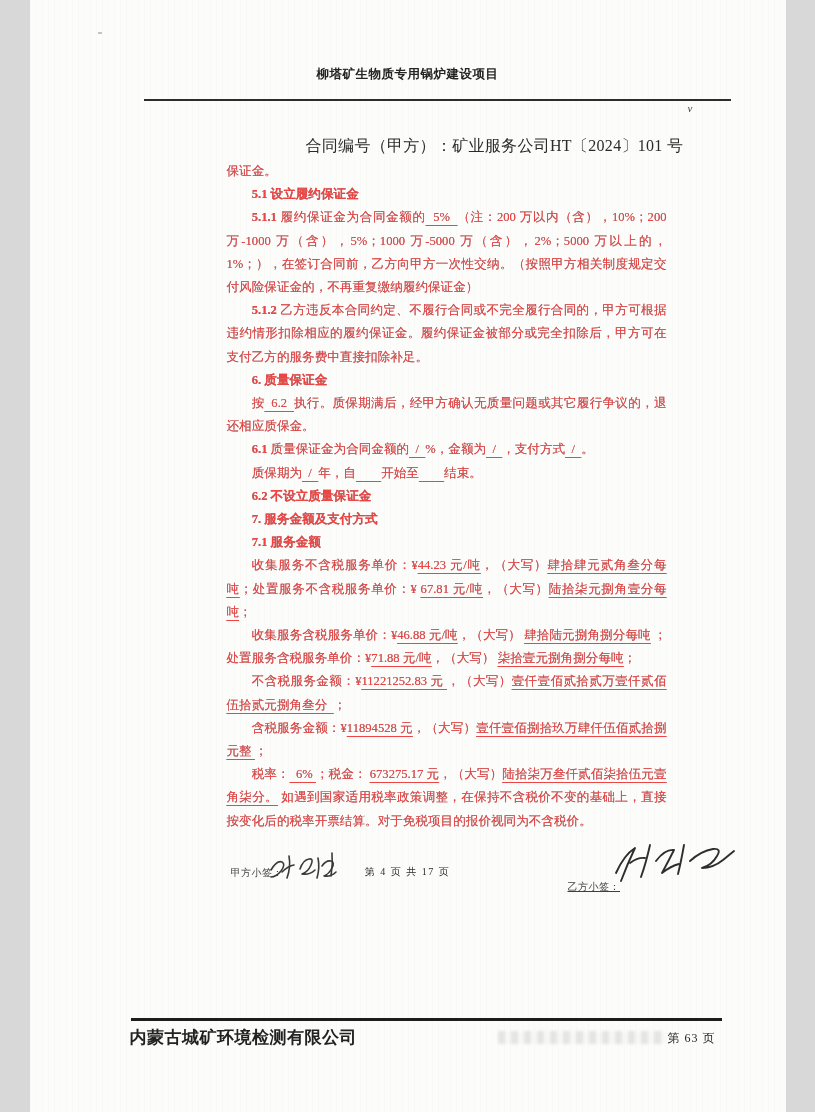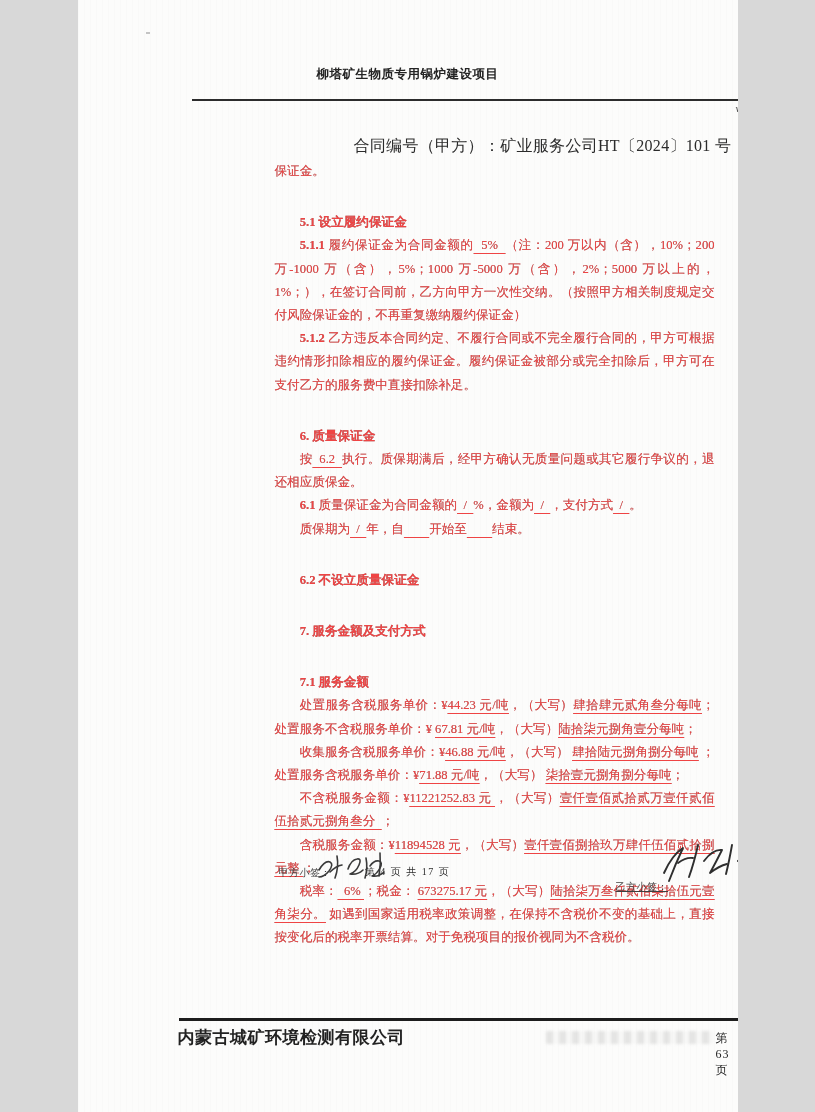--- a/index.html
+++ b/index.html
@@ -2,21 +2,21 @@
 <html><head>
 <meta charset="utf-8">
 <style>
   html,body { margin:0; padding:0; }
   body {
     background:#d8d8d8;
     font-family:"Liberation Serif","DejaVu Serif",serif;
   }
   .page {
     position:relative;
-    width:660px; height:1112px;
+    width:756px; height:1112px;
     margin:0 auto;
     background:#fcfcfb;
     color:#1f1f1f;
     overflow:hidden;
   }
   .page::before {
     content:"";
     position:absolute; inset:0;
     background:repeating-linear-gradient(90deg, rgba(0,0,0,0.010) 0 1px, transparent 1px 6px);
     pointer-events:none;
@@ -46,21 +46,21 @@
   }
   .doc-body p {
     margin:0;
     font-size:12.6px;
     line-height:23.2px;
     text-align:justify;
     text-indent:2em;
     color:#ef4444;
   }
   .doc-body p.noindent { text-indent:0; }
-  .doc-body p.bold { font-weight:700;margin-top:28px; }
+  .doc-body p.bold { font-weight:700; }
   .doc-body span.b { font-weight:700; }
   .doc-body span.u {
     text-decoration:underline;
     text-underline-offset:3.5px;
     text-decoration-thickness:1px;
   }
   .sig-label {
     position:absolute;
     font-size:10px; color:#3f3f3f; letter-spacing:0.5px;
   }
@@ -118,21 +118,21 @@
       <p class="bold"><span>5.1 设立履约保证金</span></p>
       <p><span class="b">5.1.1</span><span>  履约保证金为合同金额的</span><span class="u">&nbsp;&nbsp;5%&nbsp;&nbsp;</span><span>（注：200 万以内（含），10%；200 万-1000 万（含），5%；1000 万-5000 万（含），2%；5000 万以上的，1%；），在签订合同前，乙方向甲方一次性交纳。（按照甲方相关制度规定交付风险保证金的，不再重复缴纳履约保证金）</span></p>
       <p><span class="b">5.1.2</span><span>  乙方违反本合同约定、不履行合同或不完全履行合同的，甲方可根据违约情形扣除相应的履约保证金。履约保证金被部分或完全扣除后，甲方可在支付乙方的服务费中直接扣除补足。</span></p>
       <p class="bold"><span>6.  质量保证金</span></p>
       <p><span>按</span><span class="u">&nbsp;&nbsp;6.2&nbsp;&nbsp;</span><span>执行。质保期满后，经甲方确认无质量问题或其它履行争议的，退还相应质保金。</span></p>
       <p><span class="b">6.1 </span><span>质量保证金为合同金额的</span><span class="u">&nbsp;&nbsp;/&nbsp;&nbsp;</span><span>%，金额为</span><span class="u">&nbsp;&nbsp;/&nbsp;&nbsp;</span><span>，支付方式</span><span class="u">&nbsp;&nbsp;/&nbsp;&nbsp;</span><span>。</span></p>
       <p><span>质保期为</span><span class="u">&nbsp;&nbsp;/&nbsp;&nbsp;</span><span>年，自</span><span class="u">&nbsp;&nbsp;&nbsp;&nbsp;&nbsp;&nbsp;&nbsp;&nbsp;</span><span>开始至</span><span class="u">&nbsp;&nbsp;&nbsp;&nbsp;&nbsp;&nbsp;&nbsp;&nbsp;</span><span>结束。</span></p>
       <p class="bold"><span>6.2 不设立质量保证金</span></p>
       <p class="bold"><span>7.  服务金额及支付方式</span></p>
       <p class="bold"><span>7.1 服务金额</span></p>
-      <p><span>处置服务含税服务单价：¥</span><span class="u">44.23 元/吨</span><span>，（大写）</span><span class="u">肆拾肆元贰角叁分每吨</span><span>；处置服务不含税服务单价：¥&nbsp;</span><span class="u">67.81 元/吨</span><span>，（大写）</span><span class="u">陆拾柒元捌角壹分每吨</span><span>；</span></p>
+      <p><span>收集服务不含税服务单价：¥</span><span class="u">44.23 元/吨</span><span>，（大写）</span><span class="u">肆拾肆元贰角叁分每吨</span><span>；处置服务不含税服务单价：¥&nbsp;</span><span class="u">67.81 元/吨</span><span>，（大写）</span><span class="u">陆拾柒元捌角壹分每吨</span><span>；</span></p>
       <p><span>收集服务含税服务单价：¥</span><span class="u">46.88 元/吨</span><span>，（大写）&nbsp;</span><span class="u">肆拾陆元捌角捌分每吨</span><span>&nbsp;；处置服务含税服务单价：¥</span><span class="u">71.88 元/吨</span><span>，（大写）&nbsp;</span><span class="u">柒拾壹元捌角捌分每吨</span><span>；</span></p>
       <p><span>不含税服务金额：¥</span><span class="u">11221252.83 元&nbsp;</span><span>，（大写）</span><span class="u">壹仟壹佰贰拾贰万壹仟贰佰伍拾贰元捌角叁分&nbsp;&nbsp;</span><span>；</span></p>
       <p><span>含税服务金额：¥</span><span class="u">11894528 元</span><span>，（大写）</span><span class="u">壹仟壹佰捌拾玖万肆仟伍佰贰拾捌元整&nbsp;</span><span>；</span></p>
       <p><span>税率：</span><span class="u">&nbsp;&nbsp;6%&nbsp;</span><span>；税金：&nbsp;</span><span class="u">673275.17 元</span><span>，（大写）</span><span class="u">陆拾柒万叁仟贰佰柒拾伍元壹角柒分。</span><span>  如遇到国家适用税率政策调整，在保持不含税价不变的基础上，直接按变化后的税率开票结算。对于免税项目的报价视同为不含税价。</span></p>
     </div>
 
   <span class="sig-label a">甲方小签：</span>
   <svg class="sig-svg a" width="80" height="40" viewBox="0 0 80 40">
     <g fill="none" stroke="#3a3a3a" stroke-width="1.6" stroke-linecap="round" stroke-linejoin="round">
       <path d="M5 22 q6 -10 11 -8 q4 2 -1 9 q-5 6 -10 6"></path>

